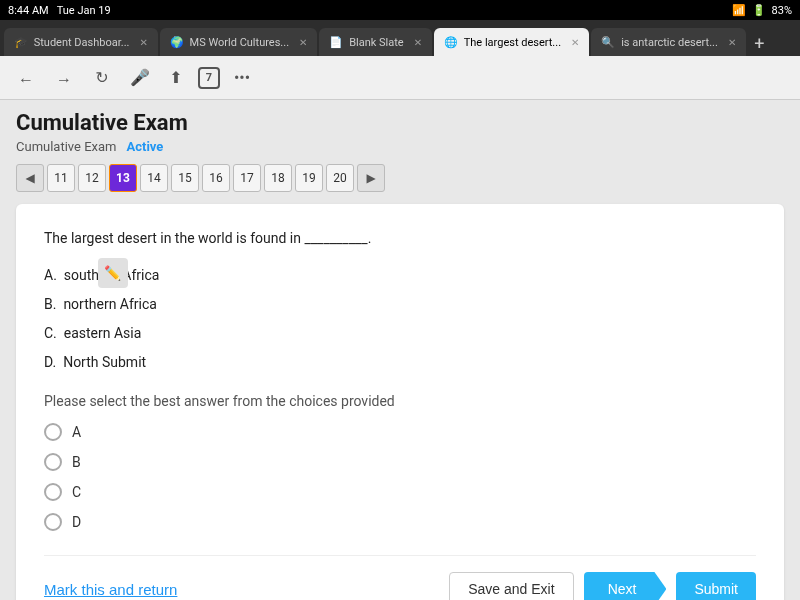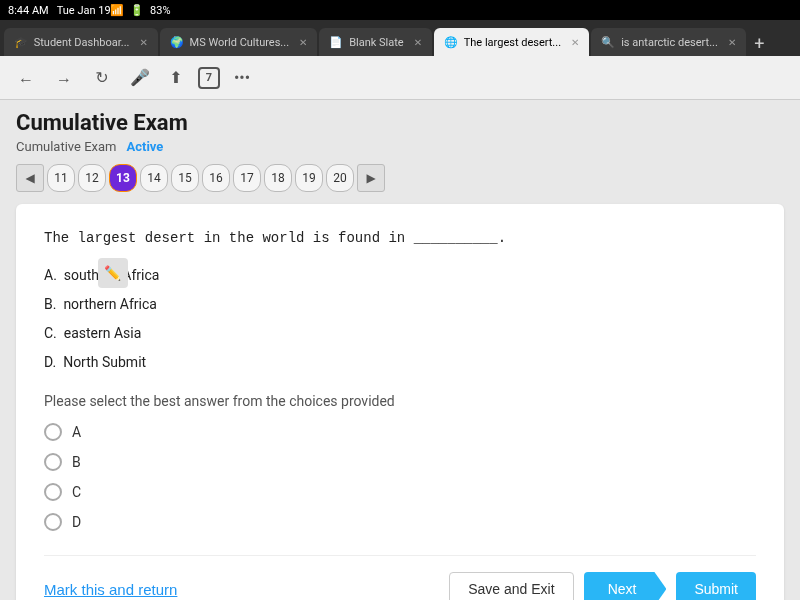--- a/index.html
+++ b/index.html
@@ -12,20 +12,21 @@
       font-size: 14px;
     }
 
     
     .status-bar {
       background: #000;
       color: #fff;
       height: 20px;
       display: flex;
       align-items: center;
+      justify-content: space-between;
       padding: 0 8px;
       font-size: 11px;
     }
     .status-left { display: flex; gap: 8px; }
     .status-right { display: flex; gap: 6px; align-items: center; }
 
     
     .tab-bar {
       background: #2d2d2d;
       height: 36px;
@@ -180,21 +181,21 @@
       align-items: center;
       justify-content: center;
       cursor: pointer;
       font-size: 12px;
       color: #555;
     }
     .page-num {
       width: 28px;
       height: 28px;
       border: 1px solid #bbb;
-      border-radius: 11px;
+      border-radius: 3px;
       display: flex;
       align-items: center;
       justify-content: center;
       cursor: pointer;
       font-size: 12px;
       color: #333;
       background: #f5f5f5;
     }
     .page-num.current {
       background: #6d28d9;
@@ -209,21 +210,20 @@
       border-radius: 6px;
       padding: 24px 28px 20px;
       box-shadow: 0 1px 3px rgba(0,0,0,0.1);
     }
 
     .question-text {
       font-size: 14px;
       color: #222;
       margin-bottom: 16px;
       line-height: 1.5;
-      font-family: Liberation Mono, monospace;
     }
 
     .answer-choice {
       font-size: 14px;
       color: #222;
       margin-bottom: 8px;
       line-height: 1.5;
     }
 
     .instruction-text {

